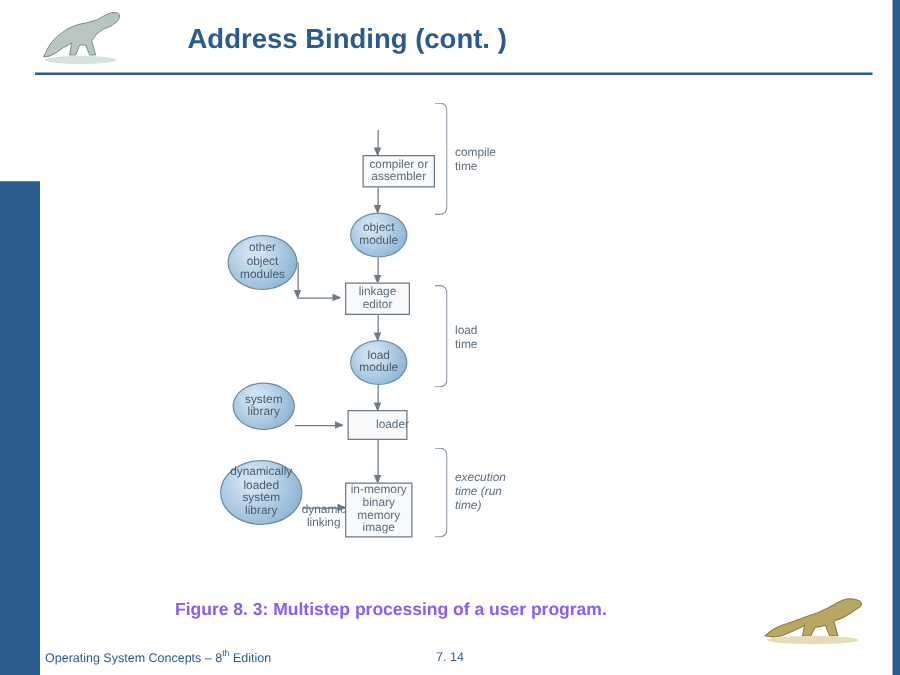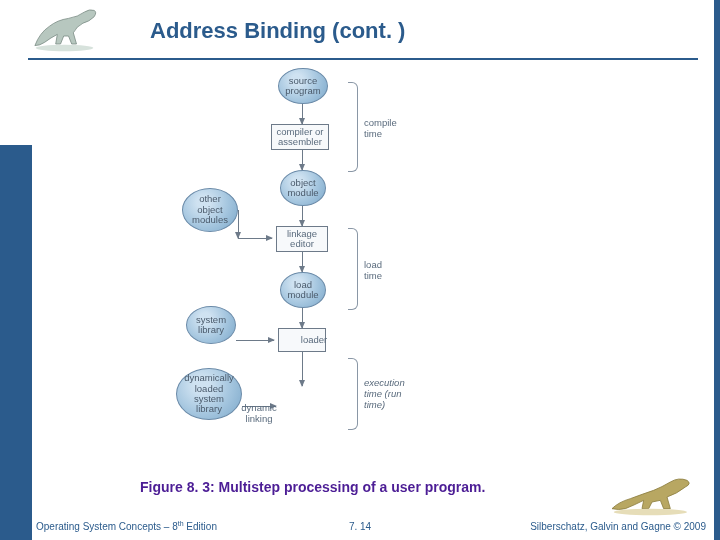--- a/index.html
+++ b/index.html
@@ -141,21 +141,21 @@
     font-size: 9.5px;
     color: #5a6b7d;
     line-height: 1.15;
     text-align: center;
   }
   .caption {
     position: absolute;
     left: 140px; top: 479px;
     font-size: 14px;
     font-weight: bold;
-    color: #4c1d95;
+    color: #8b5cf6;
   }
   .footer {
     position: absolute;
     left: 0; bottom: 0;
     width: 720px; height: 28px;
   }
   .footer-left {
     position: absolute;
     left: 36px; bottom: 8px;
     font-size: 10px;
@@ -195,27 +195,23 @@
     <ellipse cx="45" cy="55" rx="36" ry="4" fill="#d7e2dc"></ellipse>
   </svg>
 </div>
 
 <div class="title">Address Binding (cont. )</div>
 <div class="title-underline"></div>
 
 <div class="content">
   <div class="diagram">
 
-    <div class="ellipse" style="left:106px; top:0px; width:50px; height:36px;">
-      <span style="white-space:pre-line;">source
-program</span>
-    </div>
     <div class="arrow" style="left:130px; top:36px; height:20px;"></div>
 
-    <div class="rect-node" style="left:99px; top:56px; width:58px; height:26px;">
+    <div class="rect-node" style="left:118px; top:56px; width:58px; height:26px;">
       <span style="white-space:pre-line;">compiler or
 assembler</span>
     </div>
     <div class="arrow" style="left:130px; top:82px; height:20px;"></div>
 
     <div class="ellipse" style="left:108px; top:102px; width:46px; height:36px;">
       <span style="white-space:pre-line;">object
 module</span>
     </div>
     <div class="arrow" style="left:130px; top:138px; height:20px;"></div>
@@ -255,20 +251,26 @@
     <div class="ellipse" style="left:4px; top:300px; width:66px; height:52px;">
       <span style="white-space:pre-line;">dynamically
 loaded
 system
 library</span>
     </div>
     <div class="harrow" style="left:70px; top:338px; width:34px;"></div>
     <div class="side-label" style="left: 62px; top: 335px; width: 50px; white-space: pre-line;">dynamic
 linking</div>
 
+    <div class="rect-node" style="left:104px; top:318px; width:54px; height:44px;">
+      <span style="white-space:pre-line;">in-memory
+binary
+memory
+image</span>
+    </div>
 
     <div class="bracket" style="left:176px; top:14px; height:90px;"></div>
     <div class="bracket-label" style="left: 192px; top: 50px; white-space: pre-line;">compile
 time</div>
 
     <div class="bracket" style="left:176px; top:160px; height:82px;"></div>
     <div class="bracket-label" style="left: 192px; top: 192px; white-space: pre-line;">load
 time</div>
 
     <div class="bracket" style="left:176px; top:290px; height:72px;"></div>
@@ -285,14 +287,13 @@
     <path d="M12 50 Q20 42 34 38 Q50 32 62 28 Q72 24 82 18 Q92 12 102 16 Q108 20 100 24 Q90 32 78 36 L82 50 L74 50 L70 40 L60 42 L56 50 L48 50 L50 40 Q38 46 28 50 Q20 52 12 50 Z" fill="#b8a762" stroke="#8c7d3e" stroke-width="1"></path>
     <ellipse cx="58" cy="54" rx="44" ry="4" fill="#e6ddb8"></ellipse>
   </svg>
 </div>
 
 <div class="footer">
   <div class="footer-left">
     <span>Operating System Concepts – 8</span><sup>th</sup><span> Edition</span>
   </div>
   <div class="footer-center">7. 14</div>
-  <div class="footer-right">Silberschatz, Galvin and Gagne © 2009</div>
 </div>
 
 </body></html>

